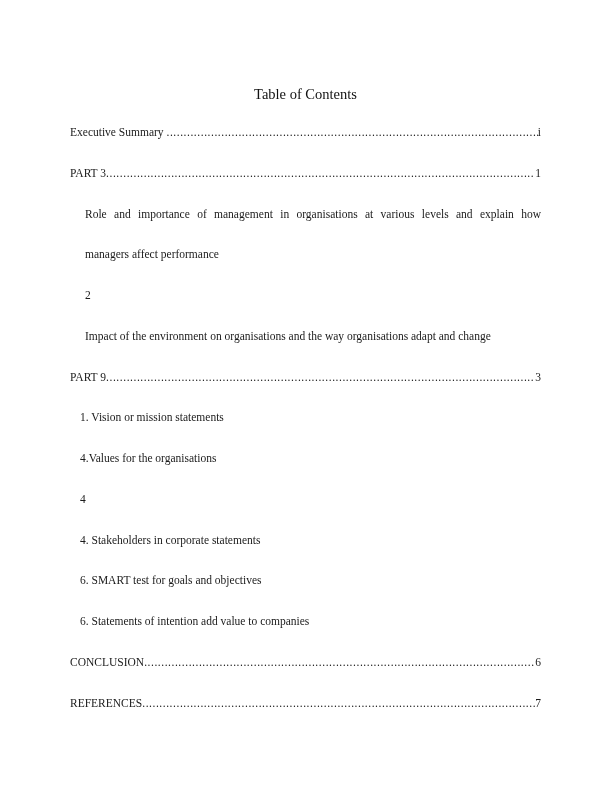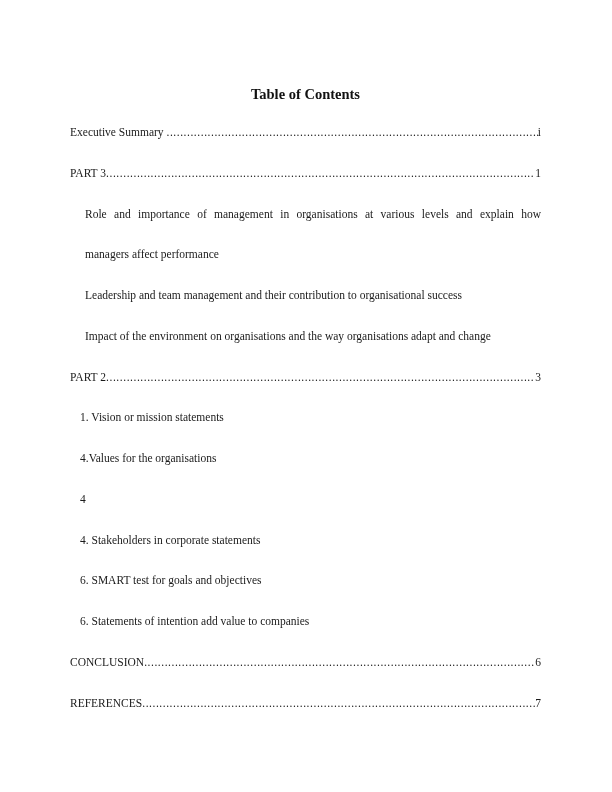--- a/index.html
+++ b/index.html
@@ -15,21 +15,21 @@
   .content {
     position: absolute;
     left: 70px;
     top: 86px;
     width: 471px;
   }
   .doc-title {
     margin: 0;
     font-size: 14.5px;
     line-height: 16px;
-    font-weight: bold;
+    font-weight: normal;
     text-align: center;
     color: #111111;
   }
   .rows { margin-top: 12px; font-size: 11.5px; }
   .row {
     display: flex;
     align-items: baseline;
     height: 20.75px;
     line-height: 20.75px;
     overflow: hidden;
@@ -89,33 +89,32 @@
         <span class="txt">Role and importance of management in organisations at various levels and explain how</span>
       </div>
 
       <div class="row indent-para trim-right">
         <span class="txt">managers affect performance</span>
         <span class="dots"></span>
         <span class="pg">1</span>
       </div>
 
       <div class="row indent-para trim-right">
-        <span class="txt">Leadership and team management and their contribution to organisational success</span>
         <span class="dots"></span>
         <span class="pg">2</span>
       </div>
 
       <div class="row indent-para trim-right">
         <span class="txt">Impact of the environment on organisations and the way organisations adapt and change</span>
         <span class="dots"></span>
         <span class="pg">2</span>
       </div>
 
       <div class="row">
-        <span class="txt">PART 2</span>
+        <span class="txt">PART 9</span>
         <span class="dots"></span>
         <span class="pg">3</span>
       </div>
 
       <div class="row indent-list trim-right">
         <span class="txt">1. Vision or mission statements</span>
         <span class="dots"></span>
         <span class="pg">3</span>
       </div>
 

